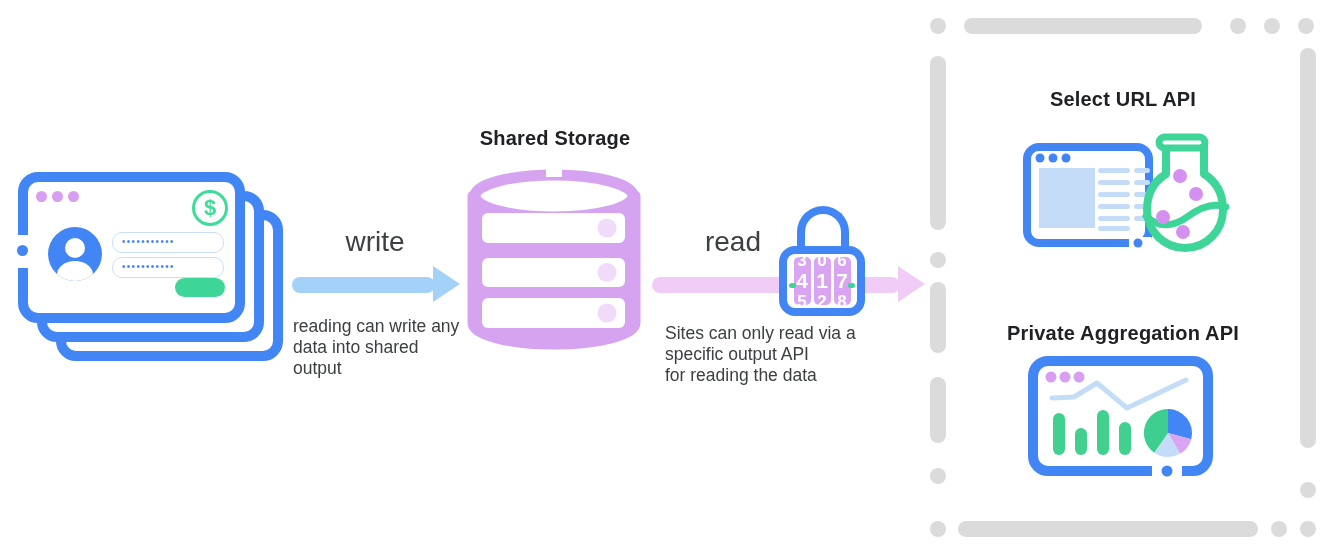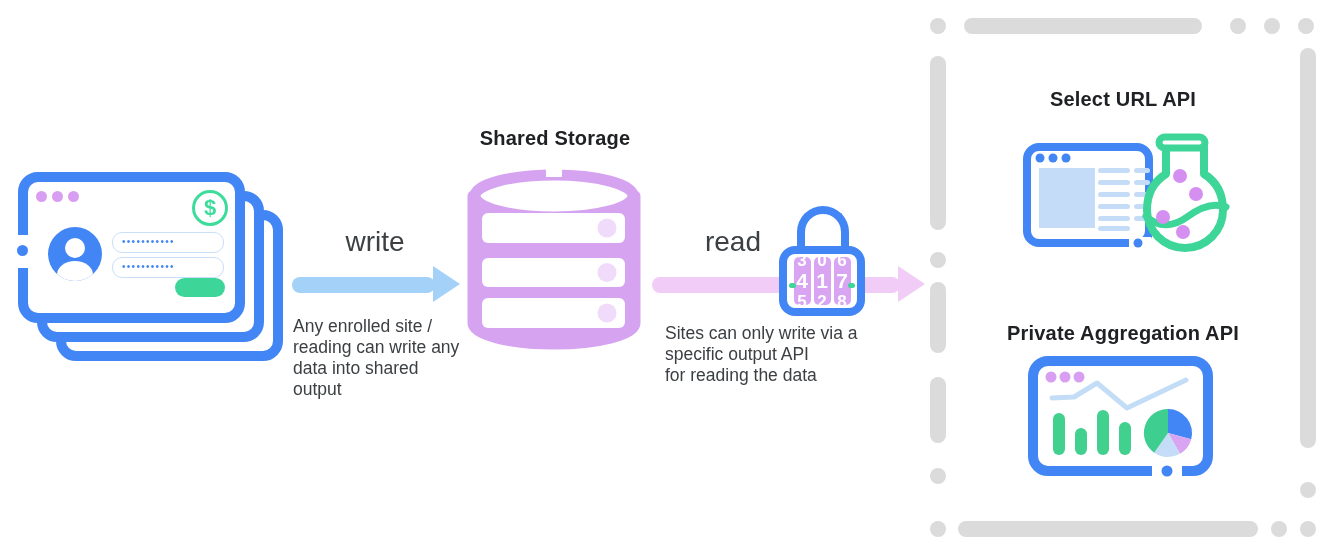--- a/index.html
+++ b/index.html
@@ -86,21 +86,20 @@
       <div class="submit-btn"></div>
     </div>
     <div class="notch-gap"></div>
     <div class="notch-dot"></div>
   </div>
 
   <div class="flow-label" style="left:292px;top:226px;">write</div>
   <div class="shaft write-shaft"></div>
   <div class="write-head"></div>
   <div class="caption" style="left:293px;top:316px;width:195px;">
-    <div>Any enrolled site /</div>
     <div>reading can write any</div>
     <div>data into shared</div>
     <div>output</div>
   </div>
 
   <div class="h1" style="left:430px;top:127px;width:250px;">Shared Storage</div>
   <svg class="icon-svg" style="left:465px;top:165px;" width="178" height="190" viewBox="0 0 178 190">
     <path d="M8 31 L8 158 A81 21 0 0 0 170 158 L170 31 Z" fill="#D6A3F1" stroke="#D6A3F1" stroke-width="11" stroke-linejoin="round"></path>
     <ellipse cx="89" cy="31" rx="79" ry="21" fill="#ffffff" stroke="#D6A3F1" stroke-width="11"></ellipse>
     <rect x="17" y="48" width="143" height="30" rx="6" fill="#ffffff"></rect>
@@ -109,21 +108,21 @@
     <circle cx="142" cy="107.5" r="9.5" fill="#F0DBFA"></circle>
     <rect x="17" y="133" width="143" height="30" rx="6" fill="#ffffff"></rect>
     <circle cx="142" cy="148" r="9.5" fill="#F0DBFA"></circle>
     <rect x="81" y="0" width="16" height="12" fill="#ffffff"></rect>
   </svg>
 
   <div class="flow-label" style="left:650px;top:226px;">read</div>
   <div class="shaft read-shaft"></div>
   <div class="read-head"></div>
   <div class="caption" style="left:665px;top:323px;width:250px;">
-    <div>Sites can only write via a</div>
+    <div>Sites can only read via a</div>
     <div>specific output API</div>
     <div>for reading the data</div>
   </div>
 
   <div class="shackle"></div>
   <div class="lock-body">
     <div class="lock-dash" style="left:2px;"></div>
     <div class="dial">
       <span class="t">3</span>
       <span class="m">4</span>

